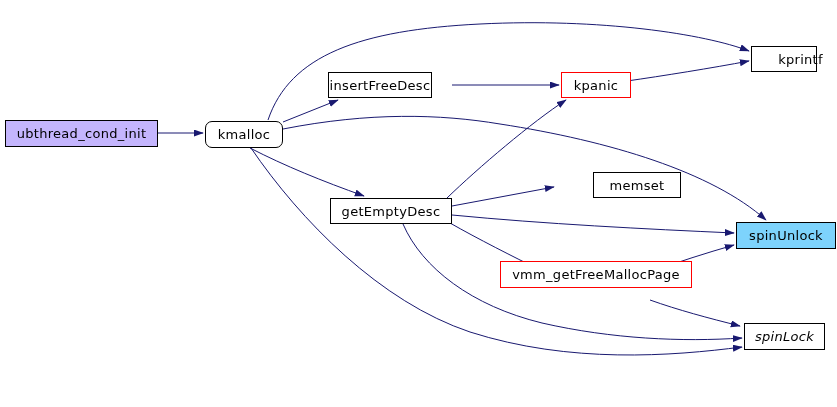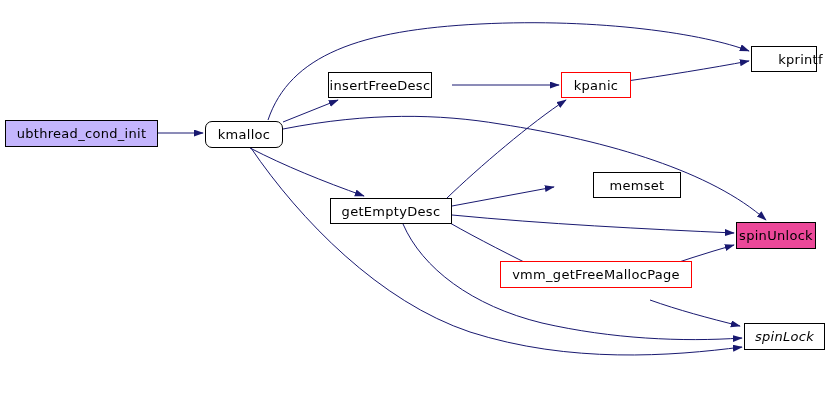--- a/index.html
+++ b/index.html
@@ -70,17 +70,17 @@
       </g>
   </svg>
   <div id="nodes">
       <div class="node" style="left: 5px; top: 120px; width: 153px; height: 27px; background: #c4b5fd; border-color: rgb(0, 0, 0);">ubthread_cond_init</div>
       <div class="node" style="left: 205px; top: 121px; width: 78px; height: 27px; background: rgb(255, 255, 255); border-color: rgb(0, 0, 0); border-radius: 7px;">kmalloc</div>
       <div class="node" style="left: 328px; top: 72px; width: 104px; height: 26px; background: rgb(255, 255, 255); border-color: rgb(0, 0, 0);">insertFreeDesc</div>
       <div class="node" style="left: 561px; top: 72px; width: 70px; height: 26px; background: rgb(255, 255, 255); border-color: rgb(255, 0, 0);">kpanic</div>
       <div class="node" style="left: 751px; top: 46px; width: 66px; height: 26px; background: rgb(255, 255, 255); border-color: rgb(0, 0, 0); padding-left: 33px;">kprintf</div>
       <div class="node" style="left: 330px; top: 198px; width: 122px; height: 26px; background: rgb(255, 255, 255); border-color: rgb(0, 0, 0);">getEmptyDesc</div>
       <div class="node" style="left: 556px; top: 172px; width: 88px; height: 26px; background: rgb(255, 255, 255); border-color: rgb(0, 0, 0); margin-left: 37px;">memset</div>
-      <div class="node" style="left: 736px; top: 222px; width: 80px; height: 27px; background: #ec4899; border-color: rgb(0, 0, 0);">spinUnlock</div>
+      <div class="node" style="left: 736px; top: 222px; width: 100px; height: 27px; background: #7dd3fc; border-color: rgb(0, 0, 0);">spinUnlock</div>
       <div class="node" style="left: 500px; top: 261px; width: 192px; height: 27px; background: rgb(255, 255, 255); border-color: rgb(255, 0, 0);">vmm_getFreeMallocPage</div>
       <div class="node" style="left: 744px; top: 323px; width: 81px; height: 27px; background: rgb(255, 255, 255); border-color: rgb(0, 0, 0); font-style: italic;">spinLock</div>
     </div>
 </div>
 
 </body></html>

